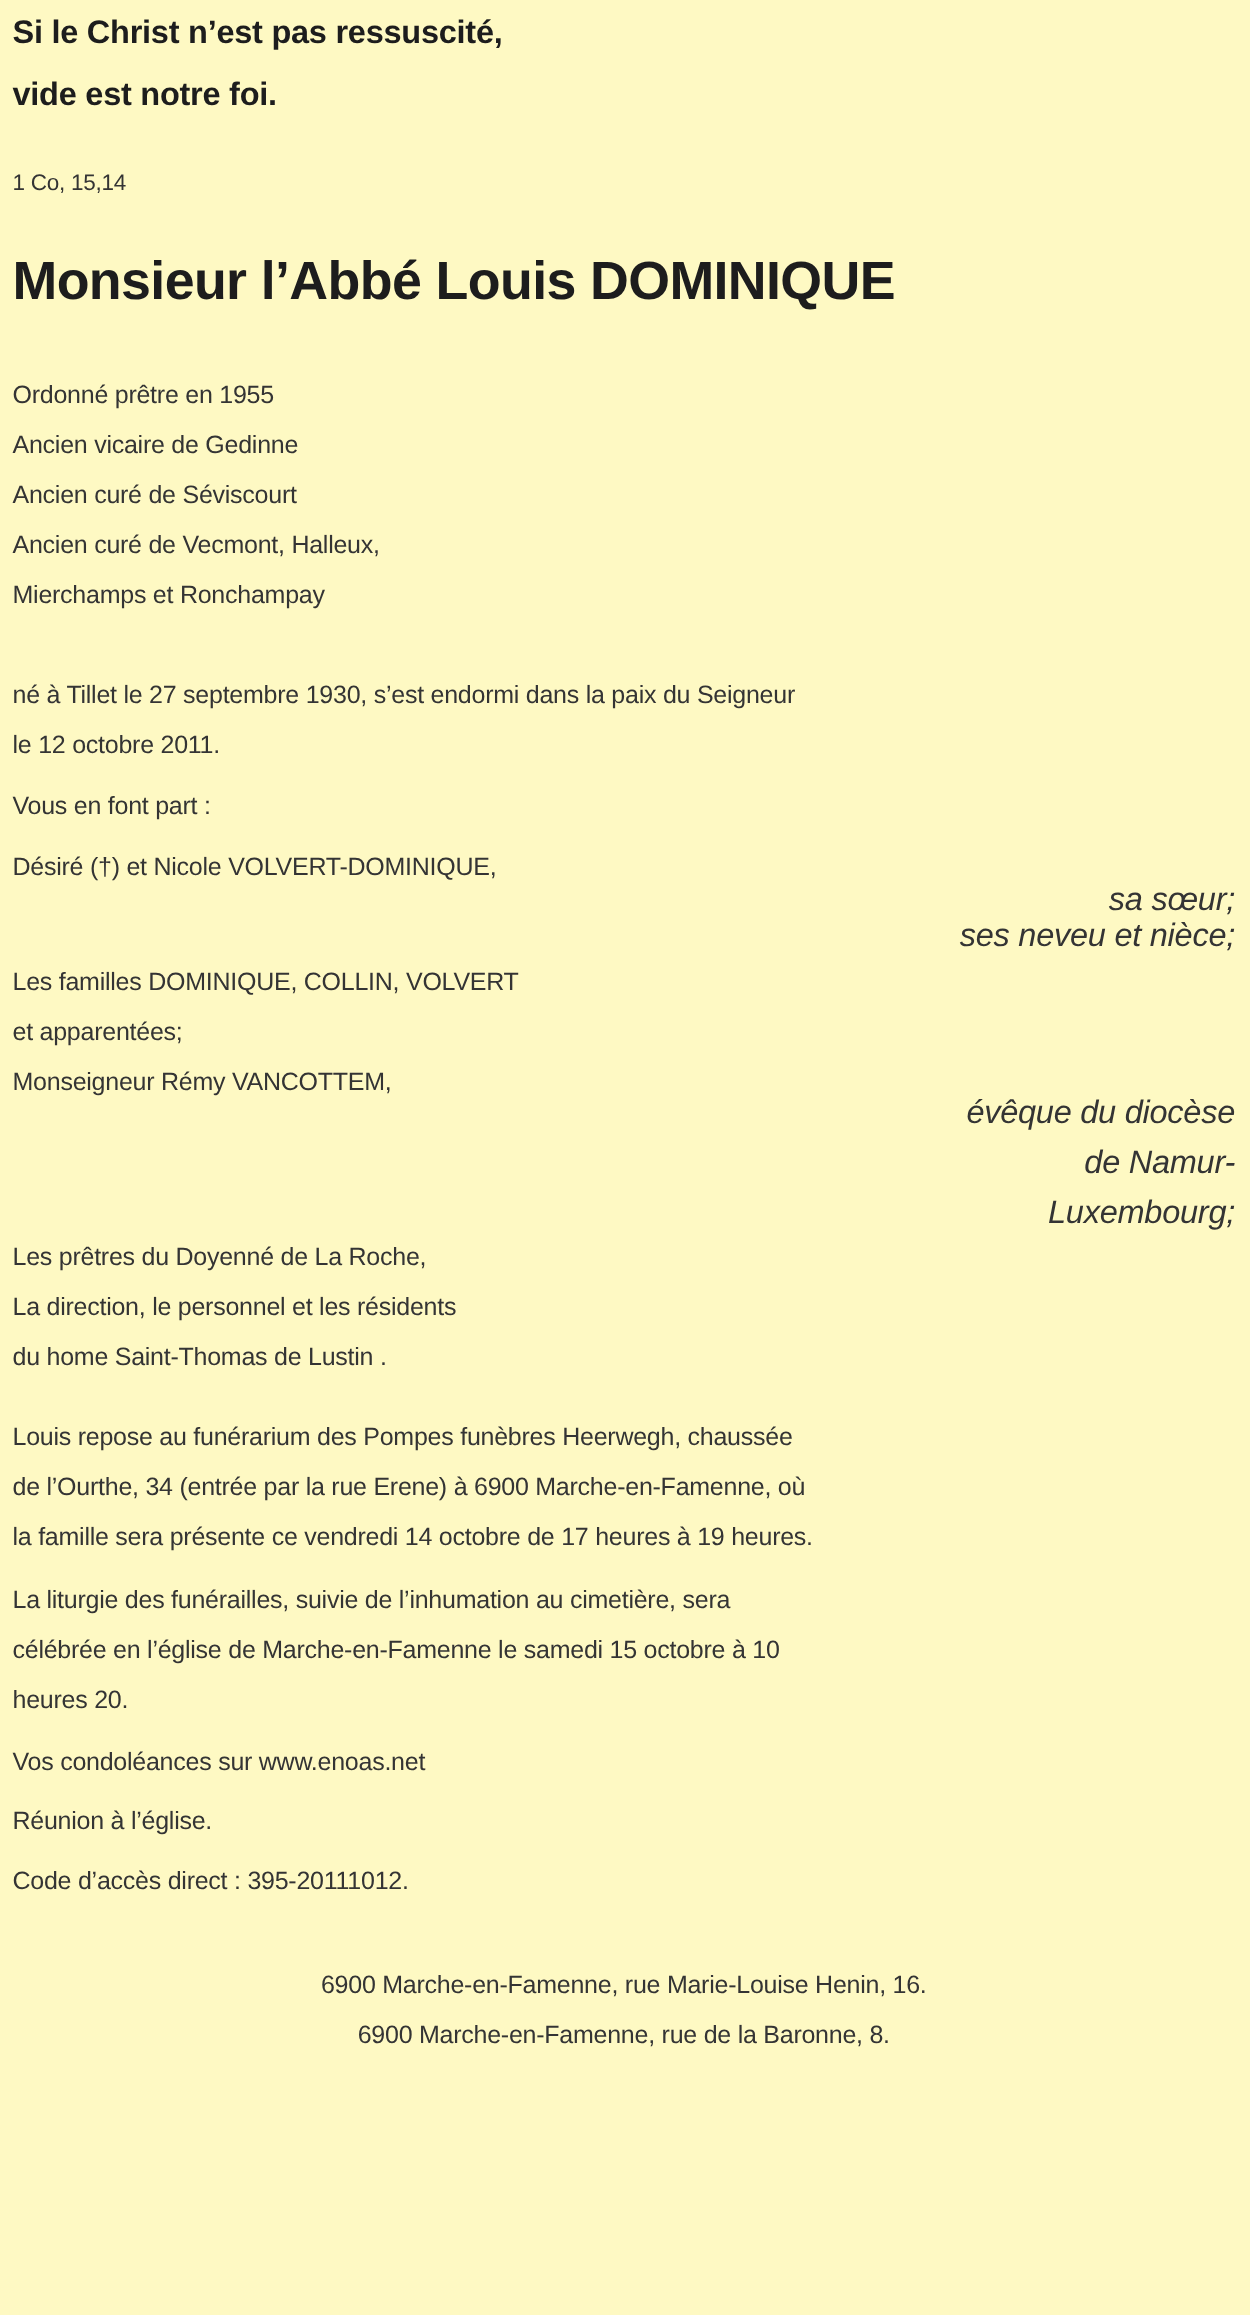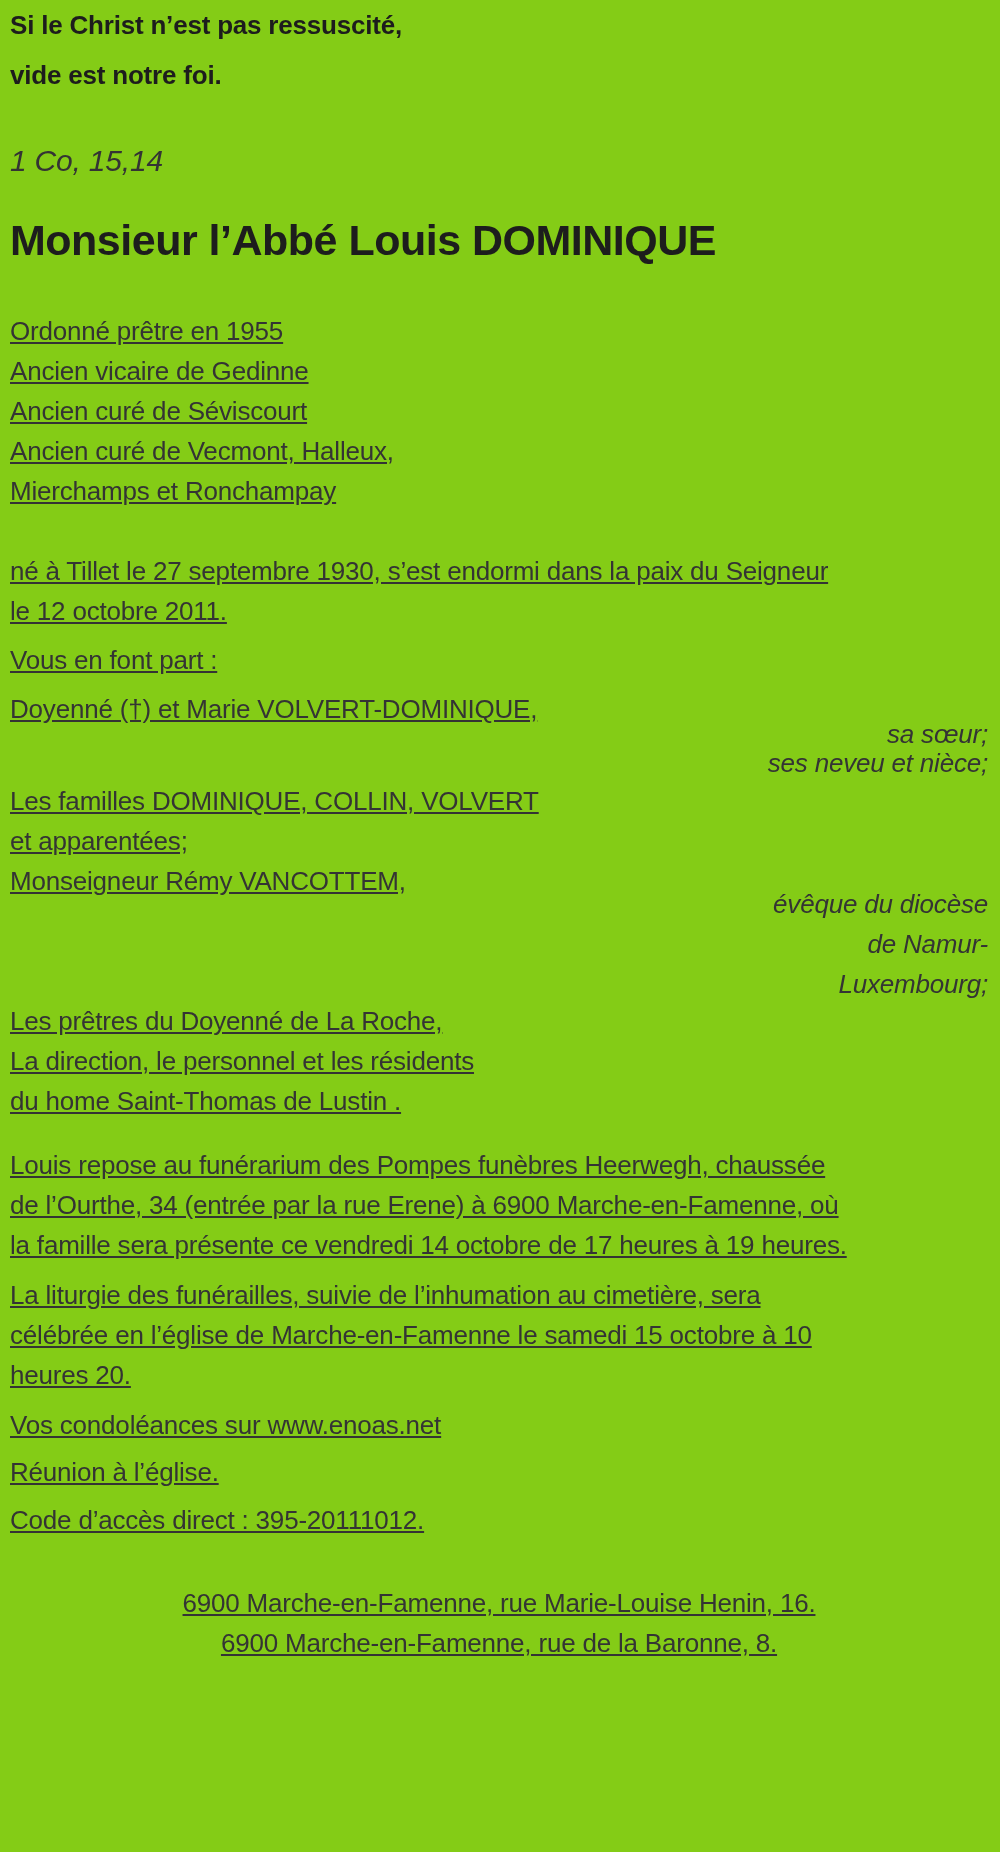--- a/index.html
+++ b/index.html
@@ -5,58 +5,56 @@
   * { box-sizing: border-box; }
   html, body {
     margin: 0;
     padding: 0;
     background: #ffffff;
   }
   .sheet {
     position: relative;
     width: 1000px;
     height: 1852px;
-    background: #84cc16;
+    background: #fef9c3;
     color: #343434;
     font-family: "Liberation Sans", "DejaVu Sans", sans-serif;
     padding: 8px 12px 0 10px;
     overflow: hidden;
     letter-spacing: -0.2px;
   }
   p { margin: 0; }
 
   .quote {
     font-size: 26px;
     font-weight: 700;
     line-height: 34px;
     color: #1d1d1d;
   }
   .quote-2 { margin-top: 16px; }
 
   .reference {
-    font-size: 30px;
+    font-size: 18px;
     line-height: 34px;
-    margin-top: 52px;
-    font-style: italic;
+    margin-top: 37px;
   }
 
   .title {
     font-size: 43px;
     font-weight: 700;
     line-height: 52px;
     margin: 36px 0 0 0;
     color: #1d1d1d;
     letter-spacing: -0.5px;
   }
 
   .block {
-    font-size: 26px;
+    font-size: 20px;
     line-height: 40px;
     white-space: pre-line;
-    text-decoration: underline;
   }
 
   .relation {
     font-size: 26px;
     line-height: 40px;
     font-style: italic;
     text-align: right;
     white-space: pre-line;
   }
 
@@ -99,21 +97,21 @@
 Ancien vicaire de Gedinne
 Ancien curé de Séviscourt
 Ancien curé de Vecmont, Halleux,
 Mierchamps et Ronchampay</p>
 
   <p class="block death-line">né à Tillet le 27 septembre 1930, s’est endormi dans la paix du Seigneur
 le 12 octobre 2011.</p>
 
   <p class="block intro-line">Vous en font part :</p>
 
-  <p class="block entry1-names">Doyenné (†) et Marie VOLVERT-DOMINIQUE,</p>
+  <p class="block entry1-names">Désiré (†) et Nicole VOLVERT-DOMINIQUE,</p>
 
   <p class="relation entry1-relation">sa sœur;</p>
 
 
   <p class="relation entry2-relation">ses neveu et nièce;</p>
 
   <p class="block entry3-names">Les familles DOMINIQUE, COLLIN, VOLVERT
 et apparentées;</p>
 
   <p class="block entry4-names">Monseigneur Rémy VANCOTTEM,</p>

